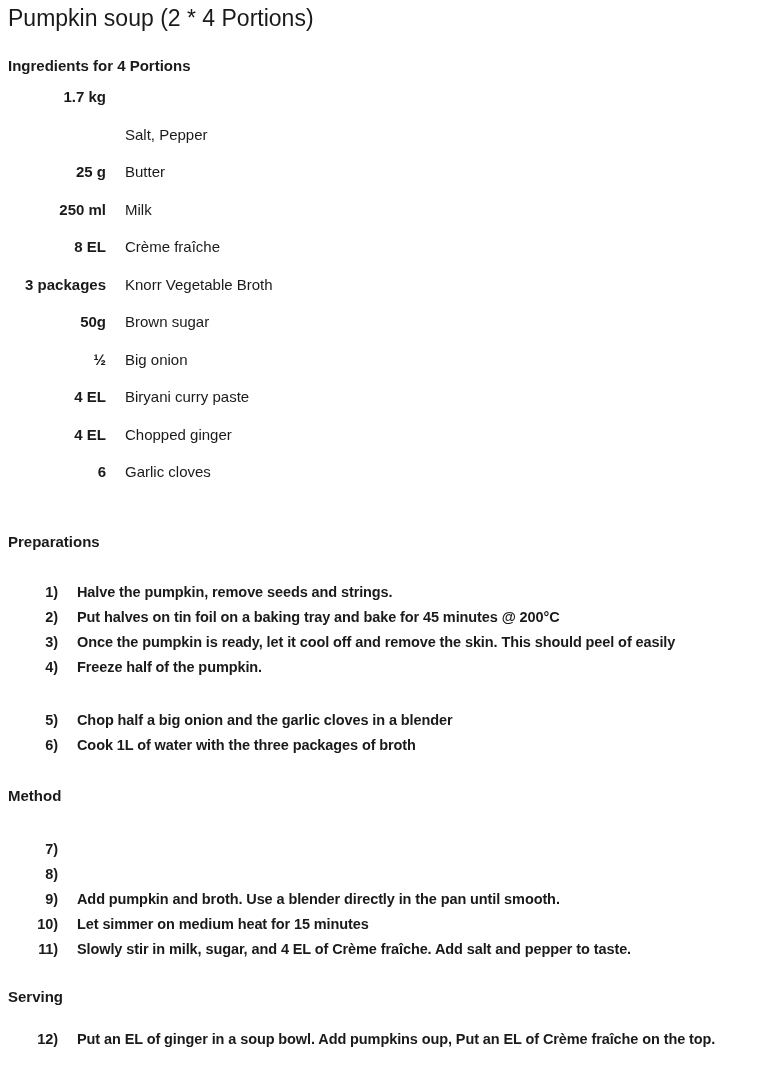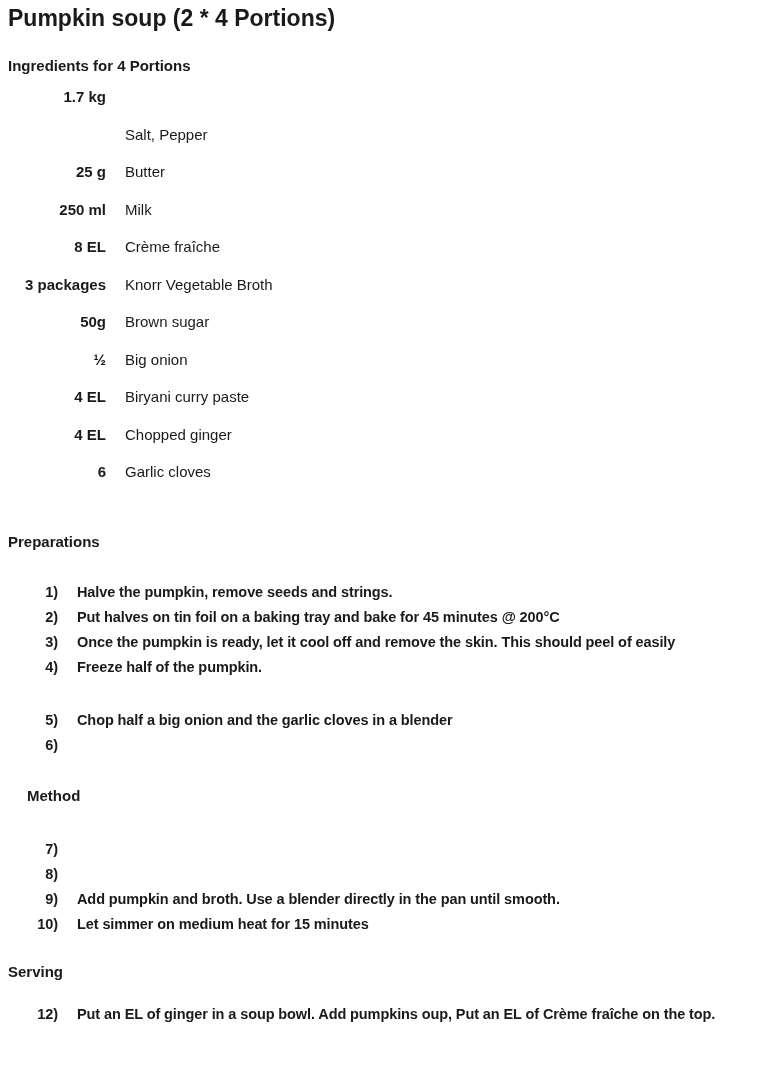--- a/index.html
+++ b/index.html
@@ -12,42 +12,42 @@
   .page {
     box-sizing: border-box;
     width: 780px; height: 1068px;
     padding-left: 8px;
     color: var(--text, #1a1a1a);
     background: var(--bg, #ffffff);
     overflow: hidden;
   }
   .title {
     margin: 3px 0 0 0;
-    font-size: 23px; line-height: 30px; font-weight: 700;
+    font-size: 23px; line-height: 30px; font-weight: 400;
   }
   .h2 {
     margin: 0;
     font-size: 15px; line-height: 20px; font-weight: 700;
   }
   .ing-heading   { margin-top: 23px; }
   .ing-list      { margin-top: 11px; }
   .ing-row       { display: flex; line-height: 20px; margin-bottom: 17.5px; font-size: 15px; }
   .ing-row:last-child { margin-bottom: 0; }
   .ing-qty       { width: 98px; text-align: right; font-weight: 700; white-space: nowrap; }
   .ing-name      { margin-left: 19px; white-space: nowrap; }
   .steps .step   { display: flex; line-height: 20px; margin-bottom: 5px;
                    font-size: 14.5px; font-weight: 700; letter-spacing: -0.1px;
                    white-space: nowrap; }
   .steps .step:last-child { margin-bottom: 0; }
   .step-num      { width: 50px; text-align: right; flex: 0 0 auto; }
   .step-text     { margin-left: 19px; }
   .prep-heading    { margin-top: 50px; }
   .prep-steps-a    { margin-top: 30px; }
   .prep-steps-b    { margin-top: 33px; }
-  .method-heading  { margin-top: 31px; margin-left: 19px; }
+  .method-heading  { margin-top: 31px; }
   .method-steps    { margin-top: 33px; }
   .serving-heading { margin-top: 28px; }
   .serving-steps   { margin-top: 22px; }
 </style>
 </head>
 <body>
 
 <div class="page">
 
   <h1 class="title">Pumpkin soup (2 * 4 Portions)</h1>
@@ -132,20 +132,21 @@
   </div>
 </div>
   <div class="steps prep-steps-b">
   <div class="step">
     <span class="step-num">5)</span>
     <span class="step-text">Chop half a big onion and the garlic cloves in a blender</span>
   </div>
 
   <div class="step">
     <span class="step-num">6)</span>
+    <span class="step-text">Cook 1L of water with the three packages of broth</span>
   </div>
 </div>
 
   <h2 class="h2 method-heading">Method</h2>
   <div class="steps method-steps">
   <div class="step">
     <span class="step-num">7)</span>
   </div>
 
   <div class="step">
@@ -155,20 +156,24 @@
   <div class="step">
     <span class="step-num">9)</span>
     <span class="step-text">Add pumpkin and broth. Use a blender directly in the pan until smooth.</span>
   </div>
 
   <div class="step">
     <span class="step-num">10)</span>
     <span class="step-text">Let simmer on medium heat for 15 minutes</span>
   </div>
 
+  <div class="step">
+    <span class="step-num">11)</span>
+    <span class="step-text">Slowly stir in milk, sugar, and 4 EL of Crème fraîche. Add salt and pepper to taste.</span>
+  </div>
 </div>
 
   <h2 class="h2 serving-heading">Serving</h2>
   <div class="steps serving-steps">
   <div class="step">
     <span class="step-num">12)</span>
     <span class="step-text">Put an EL of ginger in a soup bowl. Add pumpkins oup, Put an EL of Crème fraîche on the top.</span>
   </div>
 </div>
 

